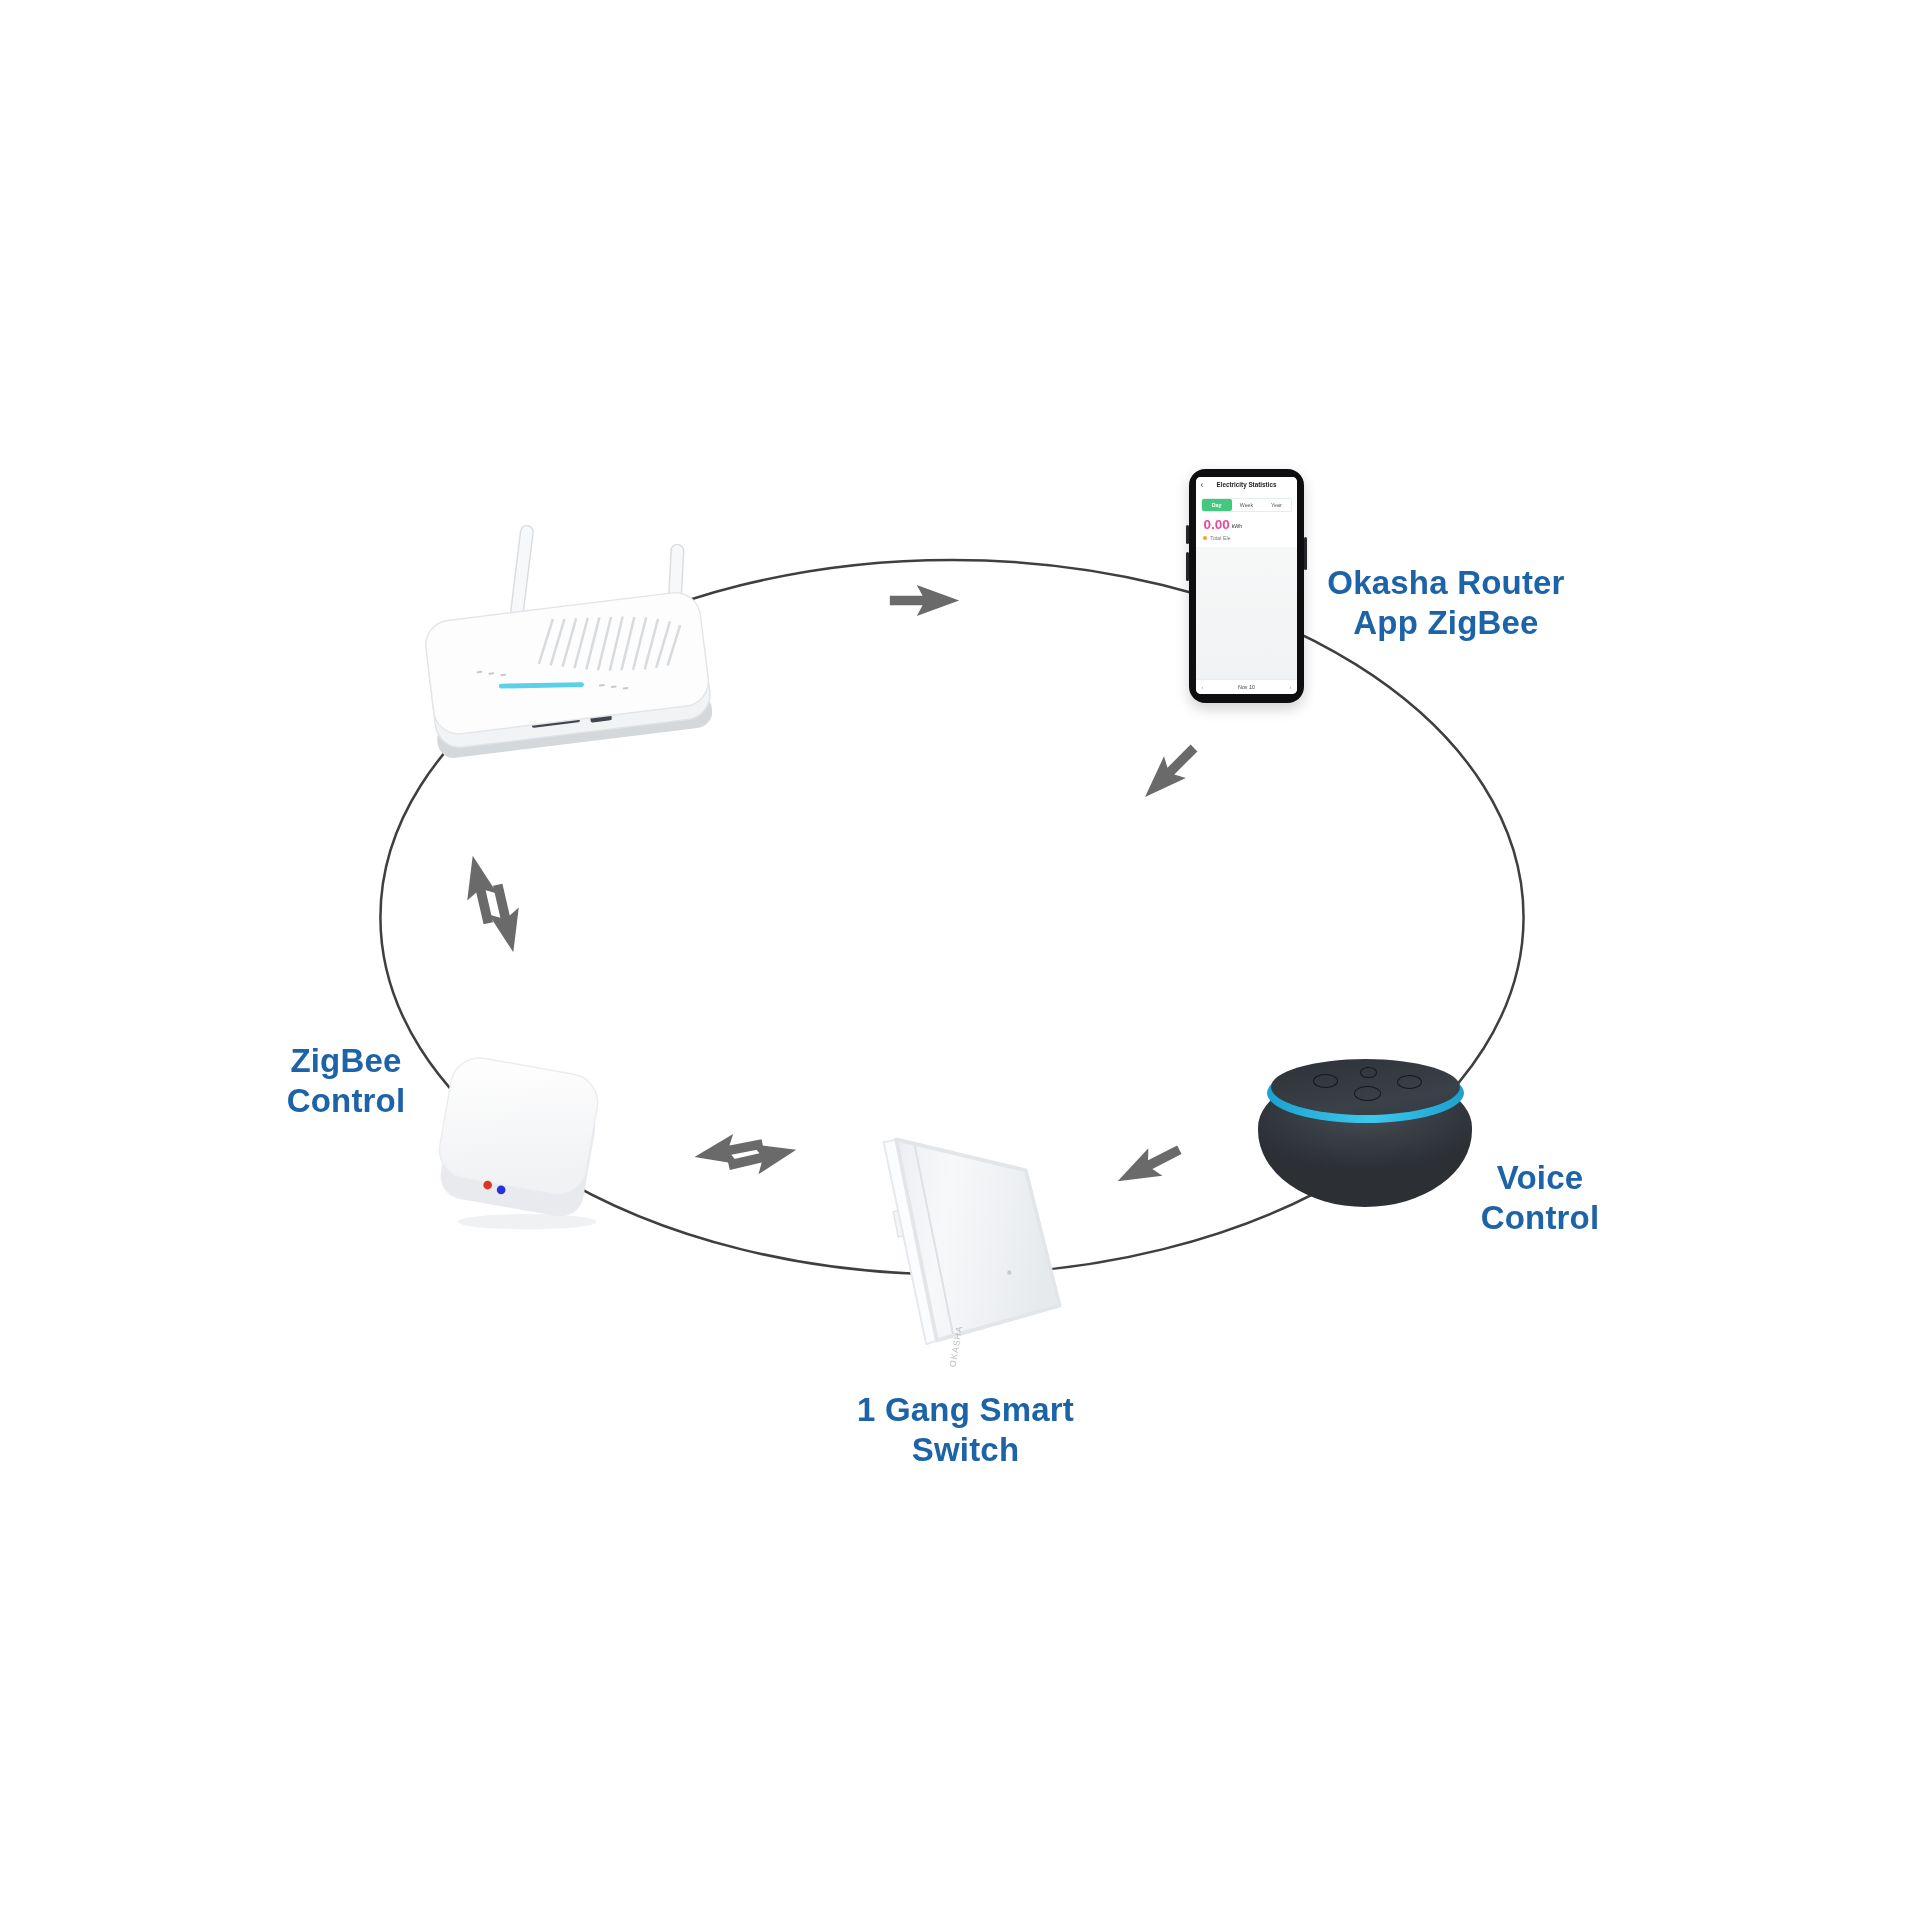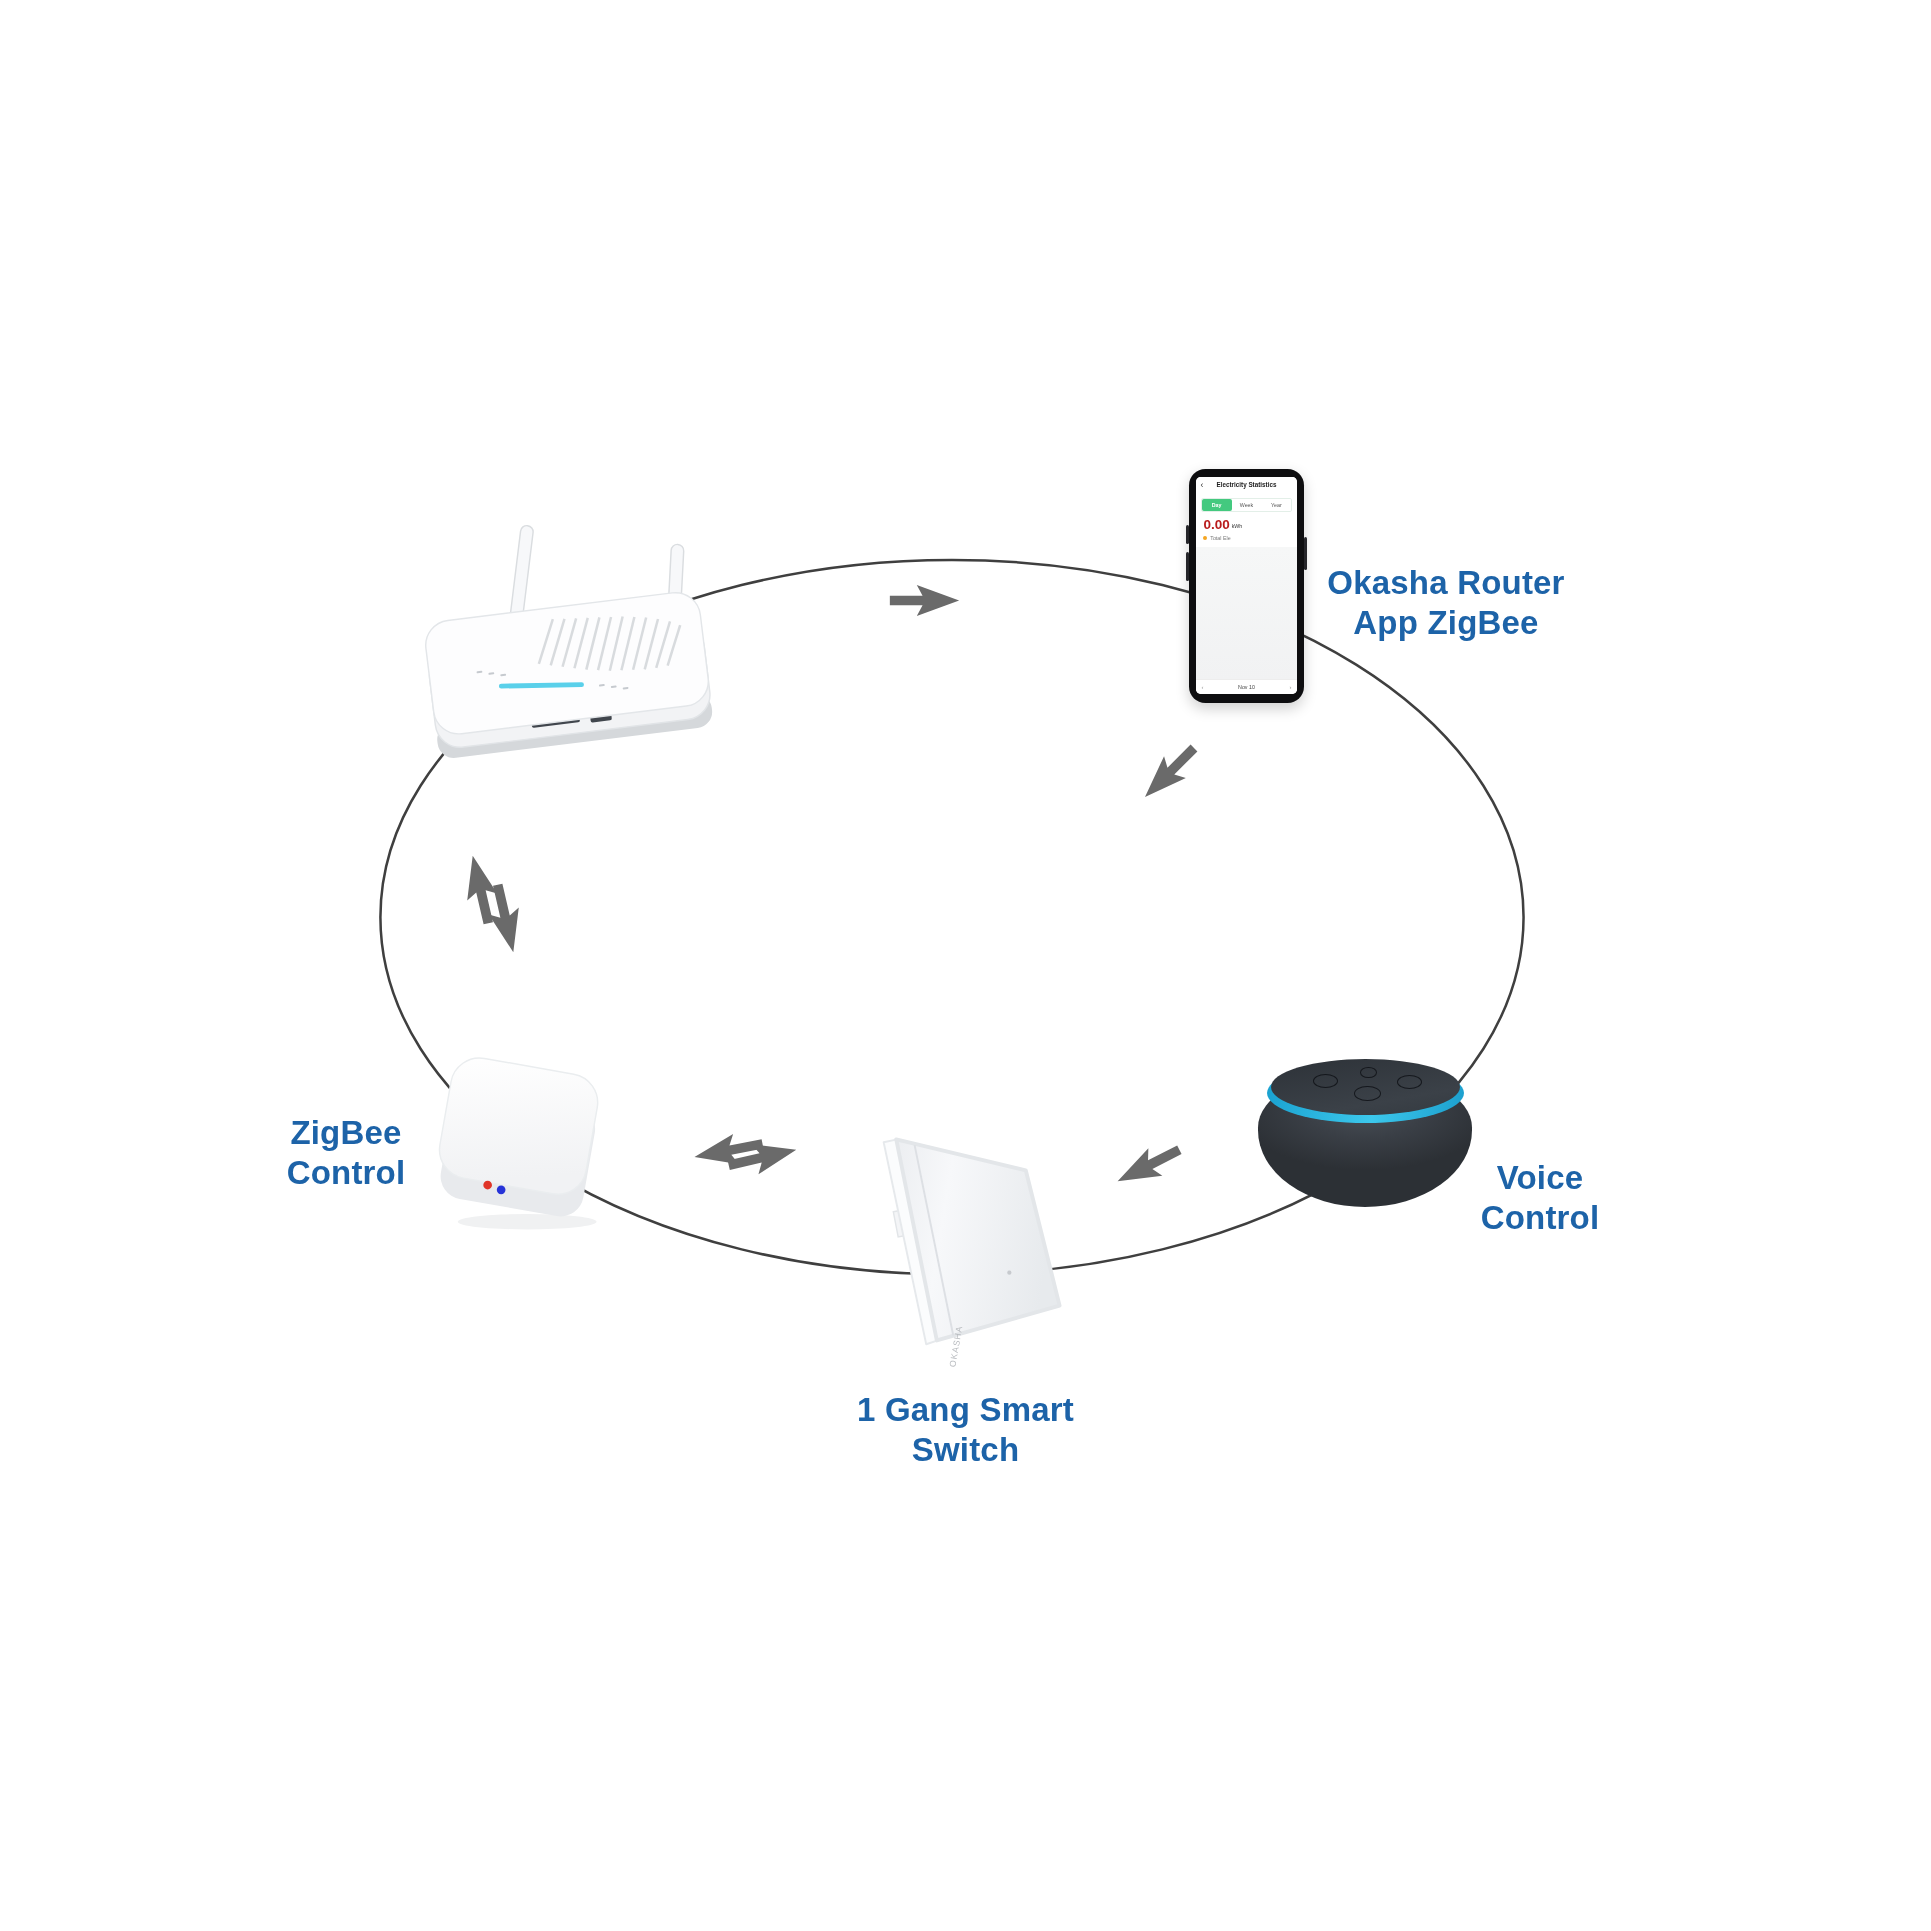--- a/index.html
+++ b/index.html
@@ -23,21 +23,21 @@
                  border-radius:4.8px;overflow:hidden;}
   .scr-header{position:absolute;left:0;right:0;top:0;height:18.3px;background:#fff;}
   .scr-back{position:absolute;left:4.8px;top:2.9px;font-size:8.7px;color:#333;line-height:11.6px;}
   .scr-title{position:absolute;left:0;right:0;top:4.8px;text-align:center;font-size:6.3px;
              font-weight:700;color:#1c1c1c;}
   .scr-tabs{position:absolute;left:4.8px;right:4.8px;top:21px;height:12.6px;display:flex;
             border:1px solid #e3efe8;border-radius:1.9px;background:#fff;}
   .scr-tab{flex:1;display:flex;align-items:center;justify-content:center;font-size:5.3px;color:#555;}
   .scr-tab.active{background:#43c97f;color:#fff;border-radius:1.9px;font-weight:700;}
   .scr-valrow{position:absolute;left:7.7px;top:41px;display:flex;align-items:flex-end;}
-  .scr-value{font-size:13.5px;font-weight:700;color:#b91c1c;line-height:13.5px;}
+  .scr-value{font-size:13.5px;font-weight:700;color:#ec4899;line-height:13.5px;}
   .scr-unit{font-size:5.3px;color:#333;margin-left:1.9px;line-height:7.7px;}
   .scr-caption{position:absolute;left:7.7px;top:58px;display:flex;align-items:center;font-size:5.3px;color:#777;}
   .scr-dot{width:3.9px;height:3.9px;border-radius:50%;background:#f5a623;margin-right:2.9px;}
   .scr-chartarea{position:absolute;left:0;right:0;top:70px;bottom:14.5px;
                  background:linear-gradient(#f6f7f7,#f1f2f3);}
   .scr-footer{position:absolute;left:0;right:0;bottom:0;height:14.5px;background:#fff;border-top:1px solid #ededed;
               display:flex;align-items:center;justify-content:center;font-size:5.3px;color:#444;}
   .scr-footer .chev{position:absolute;top:3.9px;font-size:5.8px;color:#999;}
 
   
@@ -209,19 +209,19 @@
       </linearGradient>
     </defs>
     <ellipse cx="108" cy="176" rx="72" ry="8" fill="#f0f1f2"></ellipse>
     <g transform="rotate(10 110 90)">
       <rect x="26" y="48" width="150" height="116" rx="24" fill="#e8eaed"></rect>
       <rect x="20" y="16" width="154" height="126" rx="30" fill="url(#gwg)" stroke="#eaedef" stroke-width="1.5"></rect>
     </g>
     <circle cx="67" cy="138" r="4.5" fill="#e03428"></circle>
     <circle cx="81" cy="143" r="4.5" fill="#2633d8"></circle>
   </svg>
-  <div class="node-label" style="left:230px;top:1113px;width:232px">
+  <div class="node-label" style="left:230px;top:1041px;width:232px">
     <div>ZigBee</div>
     <div>Control</div>
   </div>
 
 </div>
 
 
 </body></html>

